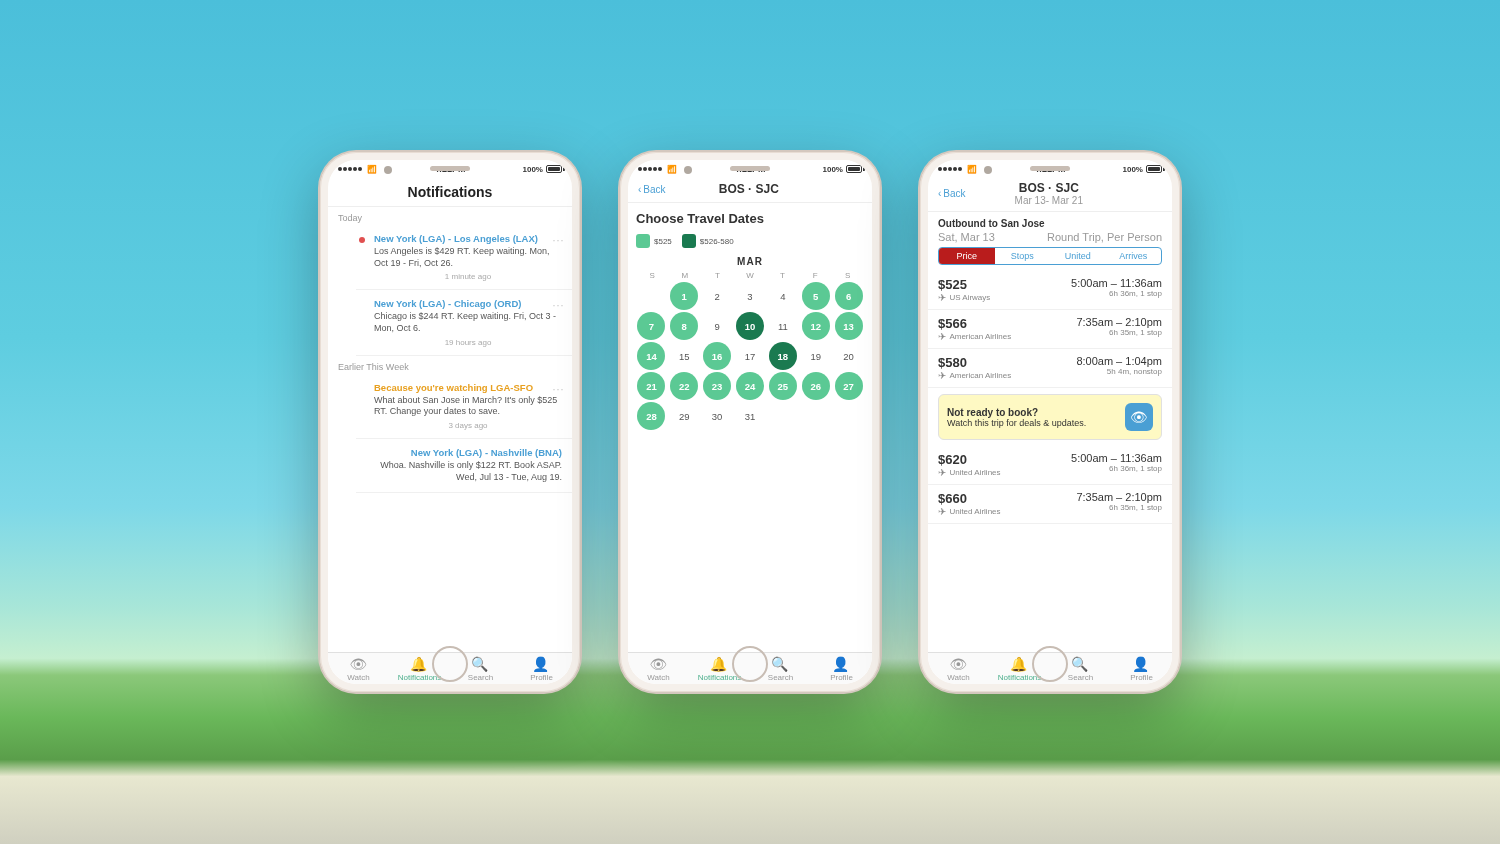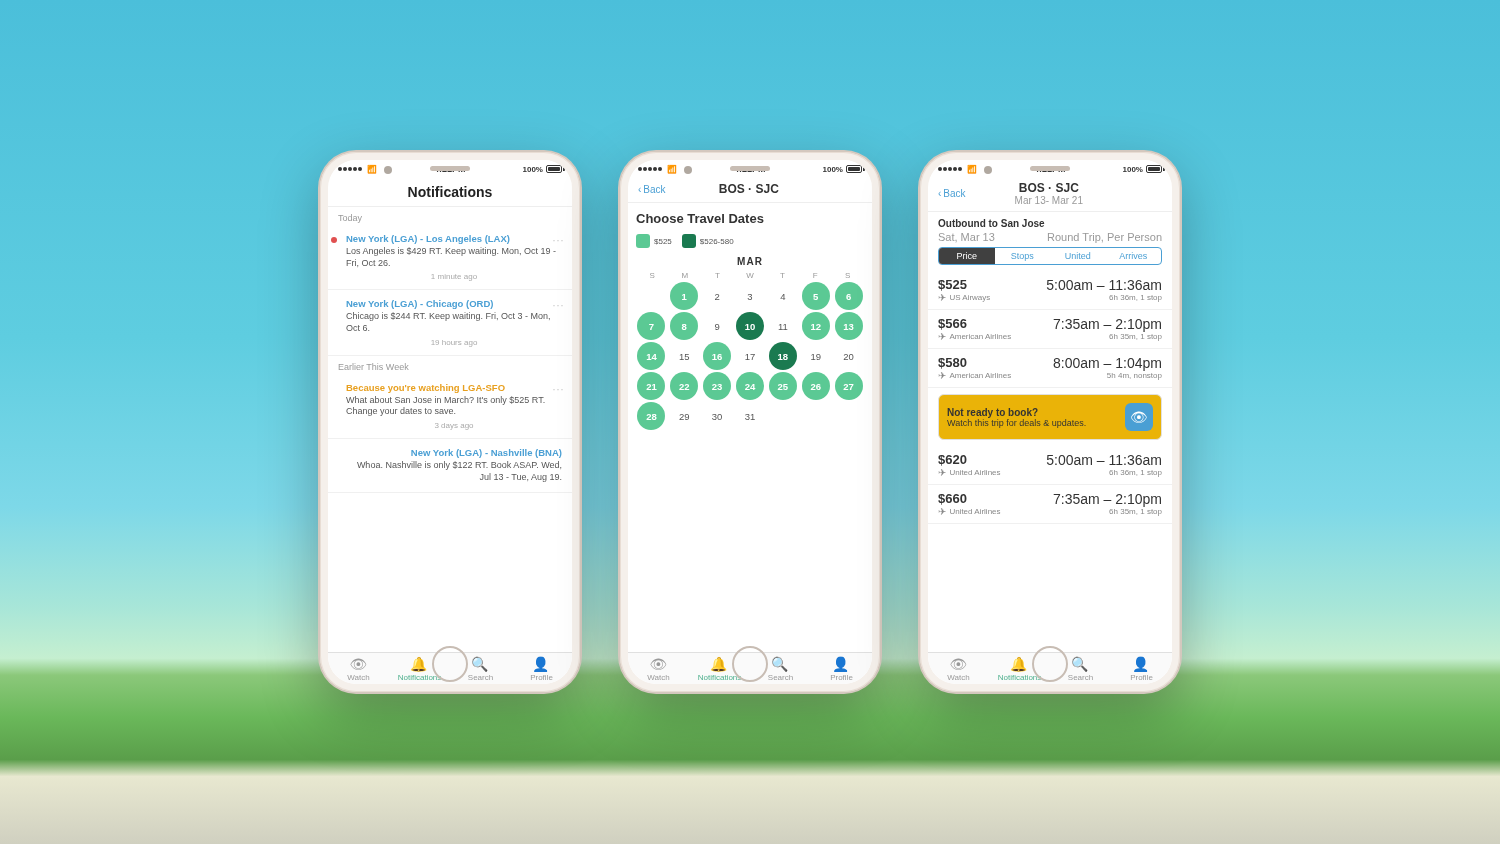--- a/index.html
+++ b/index.html
@@ -119,20 +119,21 @@
     .notif-section-header {
       font-size: 9px;
       color: #999;
       padding: 6px 10px 2px;
       background: #fff;
     }
     .notif-item {
       padding: 8px 10px;
       border-bottom: 1px solid #f0f0f0;
       position: relative;
+      margin-left: 28px;
     }
     .notif-item-title {
       font-size: 9.5px;
       font-weight: 600;
       color: #4A9FD4;
       margin-bottom: 2px;
     }
     .notif-item-title.orange { color: #E8A020; }
     .notif-item-body { font-size: 9px; color: #555; line-height: 1.3; }
     .notif-item-time { font-size: 8px; color: #aaa; margin-top: 3px; text-align: center; }
@@ -252,21 +253,21 @@
     }
     .sort-tab {
       flex: 1;
       text-align: center;
       font-size: 9px;
       padding: 3px 0;
       color: #4A9FD4;
       cursor: pointer;
     }
     .sort-tab.active {
-      background: #404040;
+      background: #b91c1c;
       color: #fff;
     }
     .flight-item {
       padding: 6px 10px;
       border-bottom: 1px solid #f0f0f0;
       display: flex;
       justify-content: space-between;
       align-items: flex-start;
     }
     .flight-price {
@@ -275,25 +276,25 @@
       color: #333;
     }
     .flight-airline {
       font-size: 8px;
       color: #888;
       display: flex;
       align-items: center;
       gap: 3px;
     }
     .airline-icon { font-size: 10px; }
-    .flight-time { font-size: 14px; color: #333; text-align: center; }
+    .flight-time { font-size: 11px; color: #333; text-align: center; }
     .flight-duration { font-size: 8px; color: #888; text-align: right; }
     .watch-card {
       margin: 6px 10px;
-      background: #eab308;
+      background: #fef9c3;
       border: 1px solid #e0e0e0;
       border-radius: 6px;
       padding: 8px;
       display: flex;
       justify-content: space-between;
       align-items: center;
     }
     .watch-text { font-size: 9px; color: #333; }
     .watch-text strong { display: block; font-size: 10px; font-weight: 700; }
     .watch-btn {

